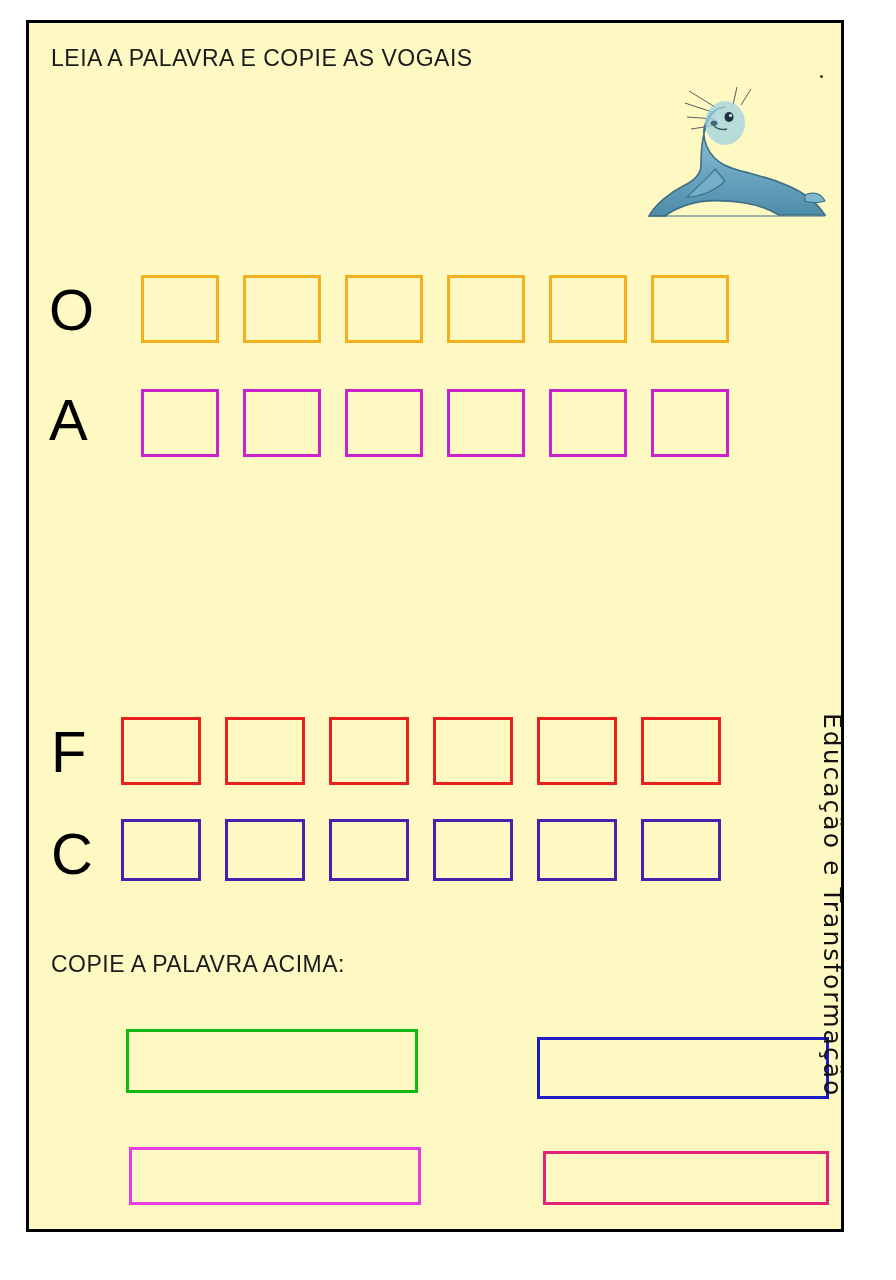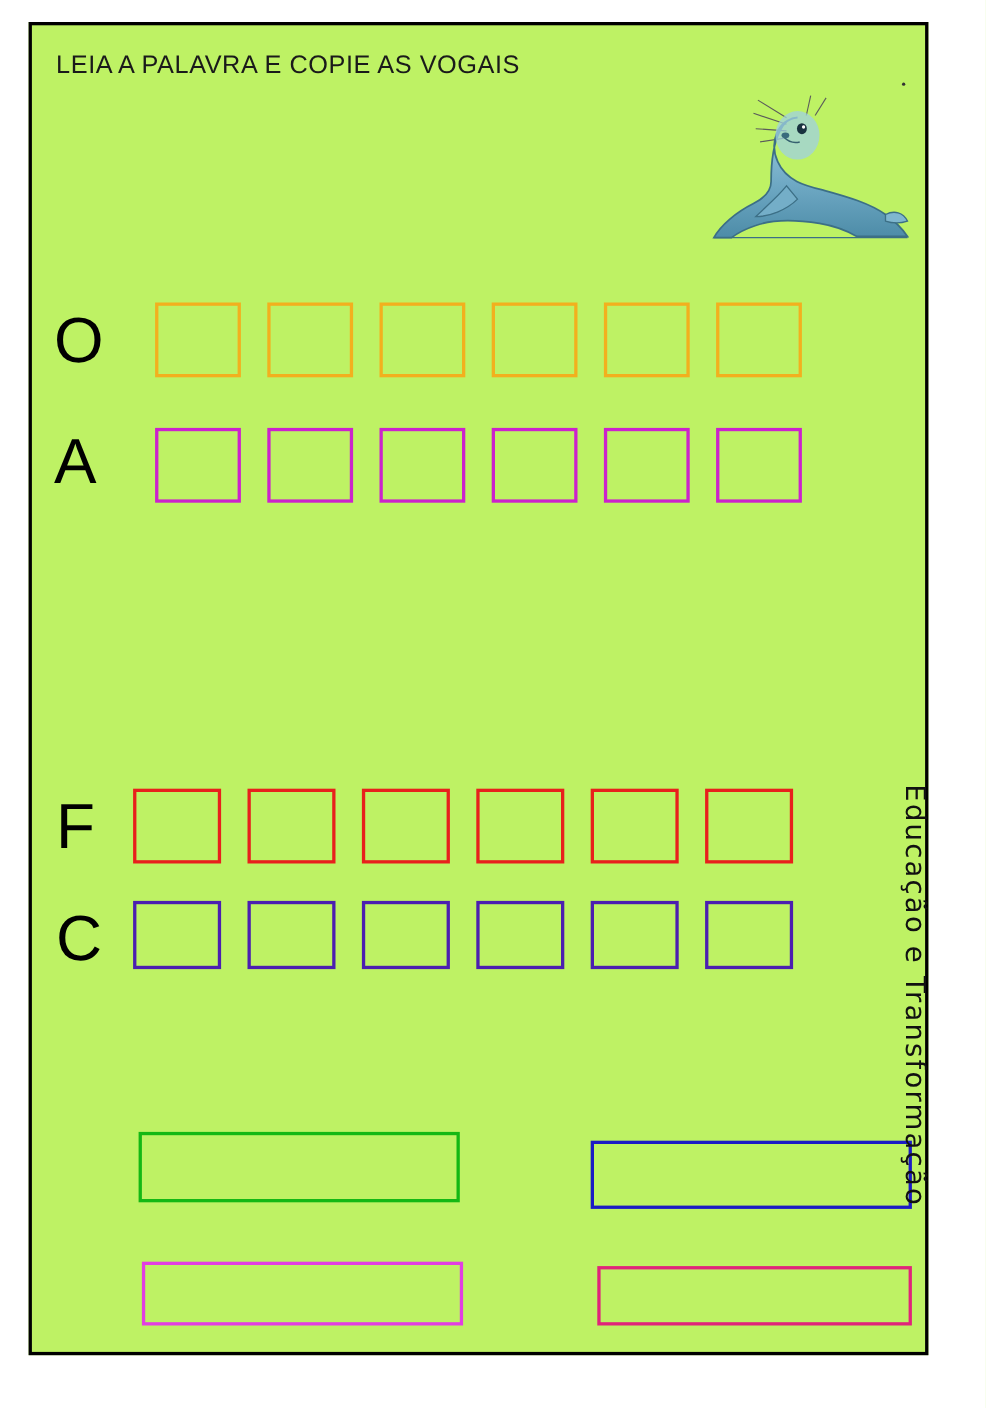--- a/index.html
+++ b/index.html
@@ -21,21 +21,21 @@
     background: #ffffff;
   }
   .sheet-border {
     position: absolute;
     left: 26px;
     top: 20px;
     width: 818px;
     height: 1212px;
     border: 3px solid #000000;
     box-sizing: border-box;
-    background: #bef264;
+    background: #fef9c3;
     padding-left: 44px;
   }
   .inner {
     position: absolute;
     left: 0; top: 0;
     width: 100%; height: 100%;
   }
 
   .instruction {
     position: absolute;
@@ -209,20 +209,21 @@
       <div class="letter-label" style="left: 22px; top: 802px;">C</div>
       <div class="box-row" style="left: 92px; top: 796px; gap: 24px;">
         <div class="trace-box" style="width:80px;height:62px;border:3px solid #4b1fb0;"></div>
         <div class="trace-box" style="width:80px;height:62px;border:3px solid #4b1fb0;"></div>
         <div class="trace-box" style="width:80px;height:62px;border:3px solid #4b1fb0;"></div>
         <div class="trace-box" style="width:80px;height:62px;border:3px solid #4b1fb0;"></div>
         <div class="trace-box" style="width:80px;height:62px;border:3px solid #4b1fb0;"></div>
         <div class="trace-box" style="width:80px;height:62px;border:3px solid #4b1fb0;"></div>
       </div>
 
+      <div class="instruction" id="instruction-3">COPIE A PALAVRA ACIMA:</div>
 
       <div class="wide-box" style="left: 97px; top: 1006px; width: 292px; height: 64px; border: 3px solid #14b814;"></div>
       <div class="wide-box" style="left: 508px; top: 1014px; width: 292px; height: 62px; border: 3px solid #1b1bc4;"></div>
       <div class="wide-box" style="left: 100px; top: 1124px; width: 292px; height: 58px; border: 3px solid #e23ee2;"></div>
       <div class="wide-box" style="left: 514px; top: 1128px; width: 286px; height: 54px; border: 3px solid #e0247a;"></div>
 
       <div class="side-note">Educação e Transformação</div>
     </div>
   </div>
 </div>

